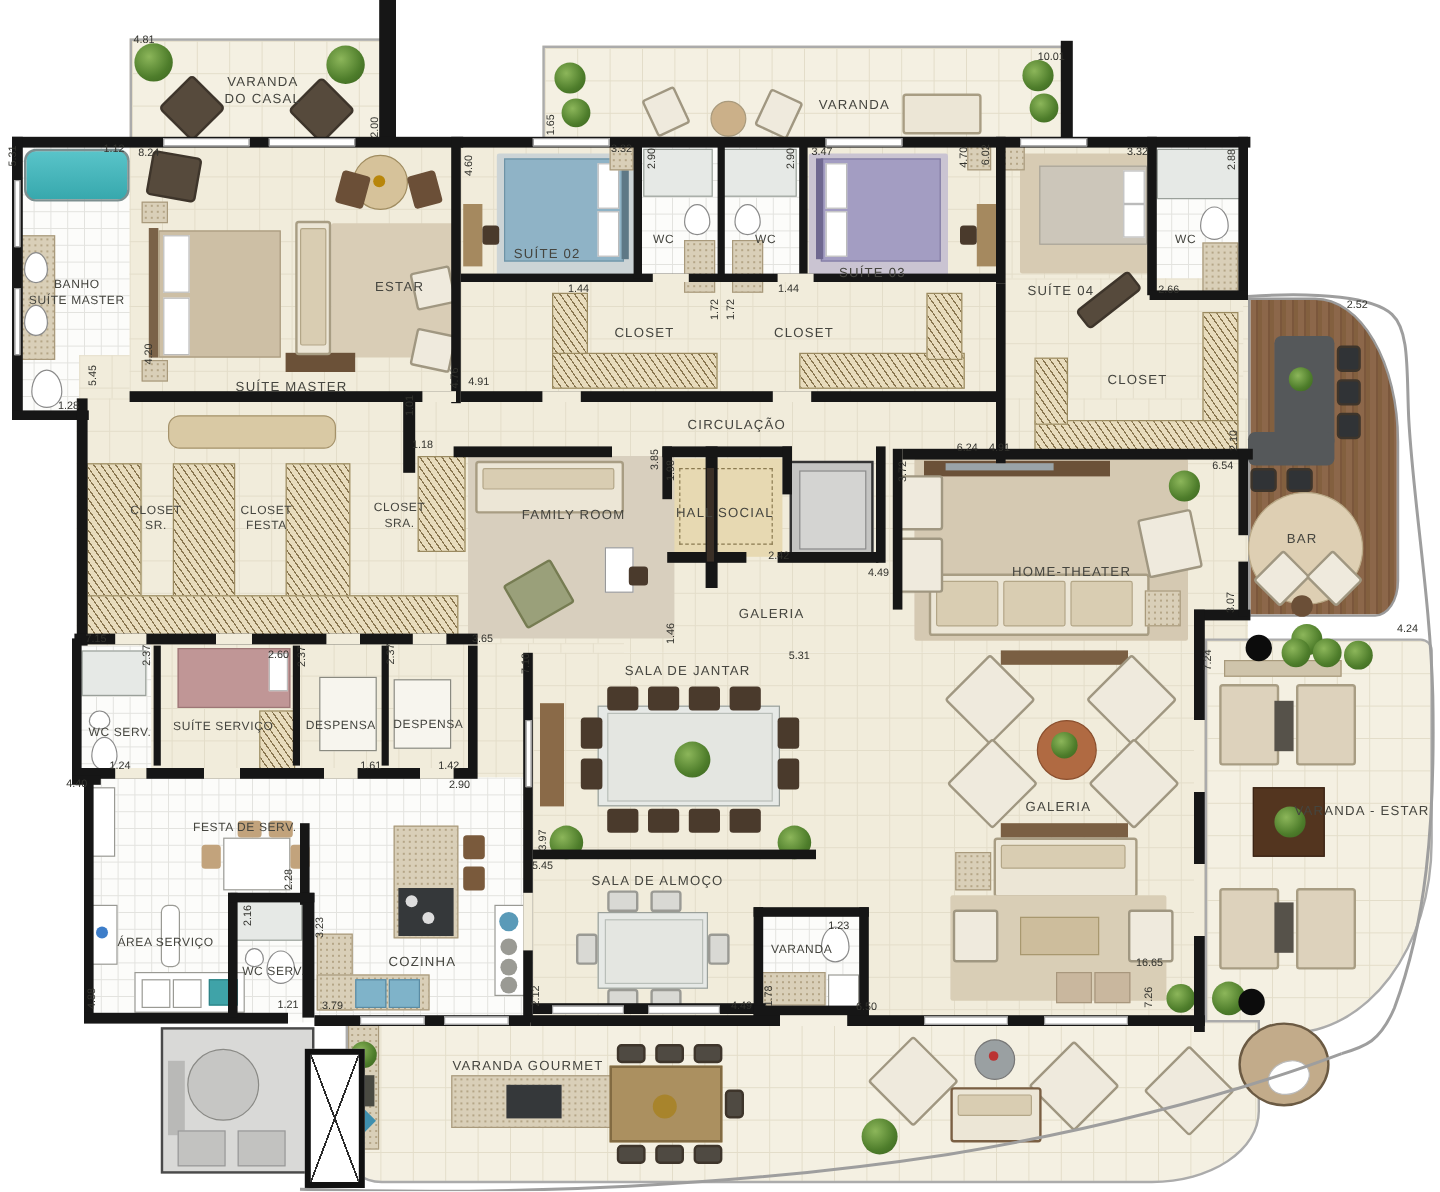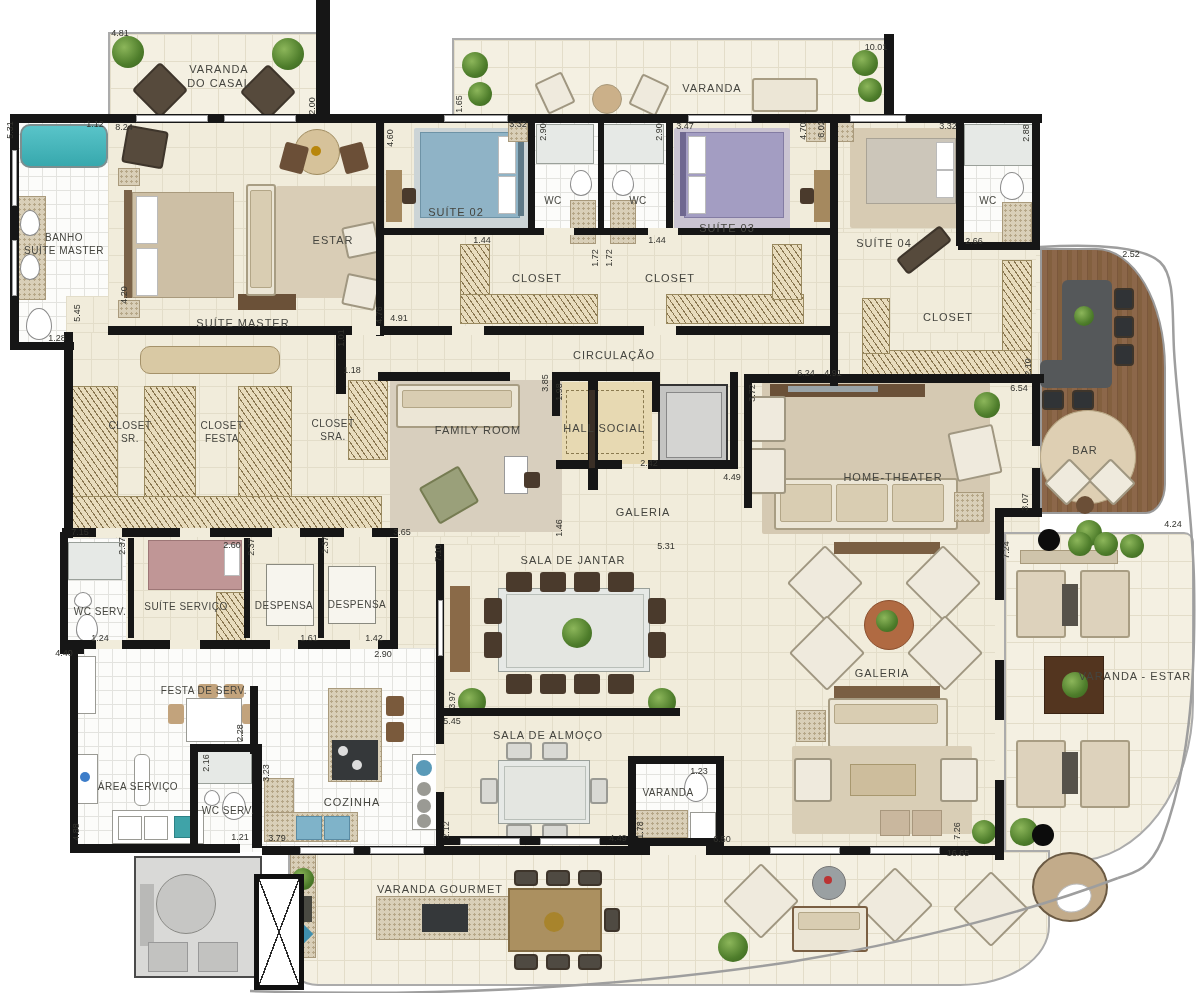--- a/index.html
+++ b/index.html
@@ -530,16 +530,16 @@
   <i class="dim v" style="left:76px;top:832px">4.88</i>
   <i class="dim" style="left:240px;top:837px">1.21</i>
   <i class="dim" style="left:277px;top:838px">3.79</i>
   <i class="dim v" style="left:446px;top:830px">2.12</i>
   <i class="dim v" style="left:452px;top:700px">3.97</i>
   <i class="dim" style="left:452px;top:721px">5.45</i>
   <i class="dim" style="left:618px;top:838px">4.49</i>
   <i class="dim" style="left:699px;top:771px">1.23</i>
   <i class="dim v" style="left:640px;top:830px">1.78</i>
   <i class="dim" style="left:722px;top:839px">6.50</i>
-  <i class="dim" style="left:958px;top:853px">16.65</i>
+  <i class="dim" style="left:958px;top:802px">16.65</i>
   <i class="dim v" style="left:957px;top:831px">7.26</i>
 
 </div>
 
 </body></html>

